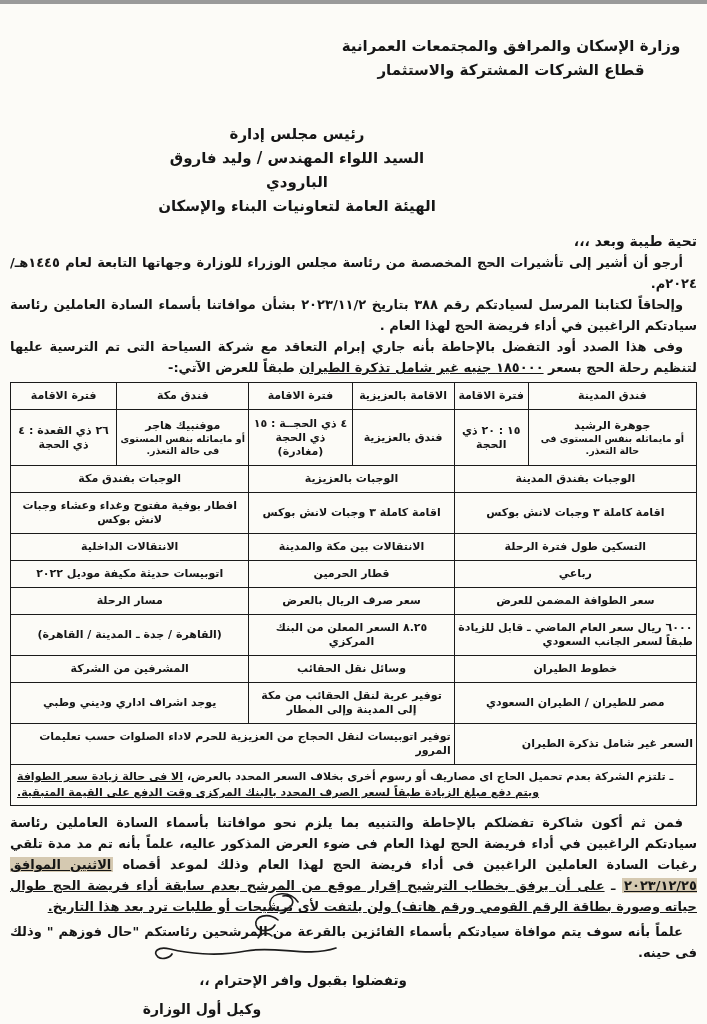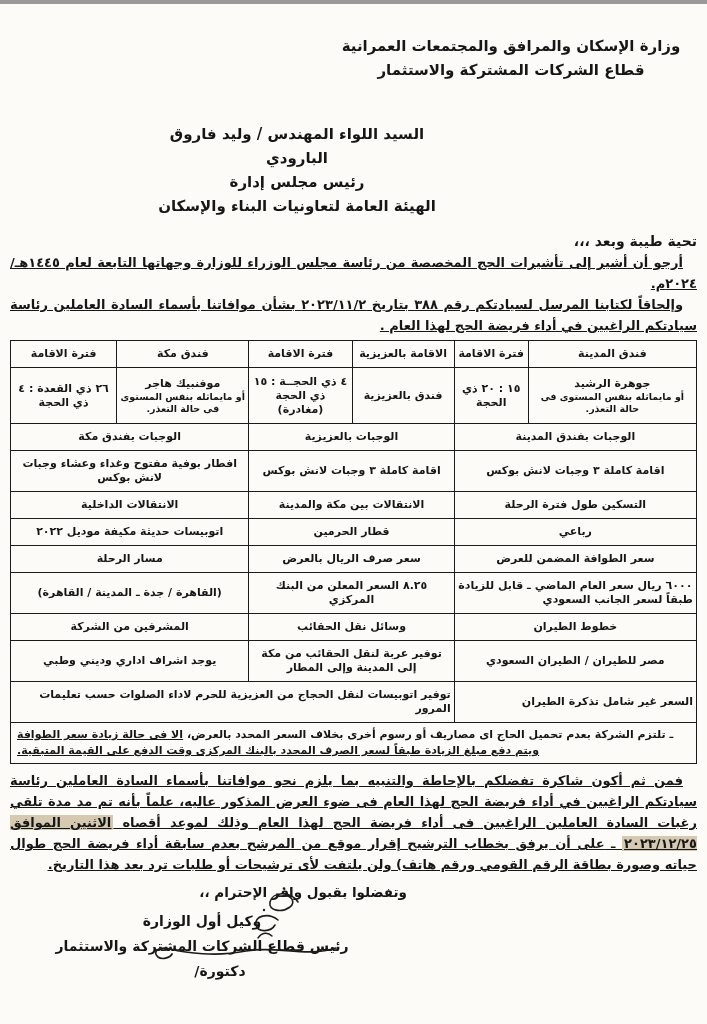--- a/index.html
+++ b/index.html
@@ -10,21 +10,21 @@
     font-family:"DejaVu Sans", sans-serif; font-weight:bold;
     padding:30px 10px 0 10px;
   }
   
   .letterhead { width:372px; margin-left:auto; margin-right:0; text-align:center;
     font-size:15px; line-height:24px; }
   
   .addressee { width:300px; margin:40px 250px 0 auto; text-align:center;
     font-size:15px; line-height:24px; }
   .greeting { margin-top:12px; font-size:14px; line-height:22px; }
-  .para { font-size:13px; line-height:21px; text-align:justify;text-decoration:underline; }
+  .para { font-size:13px; line-height:21px; text-align:justify; }
   .para.indent { text-indent:14px; }
   .u { text-decoration:underline; }
   .hl { background:#d5c9b1; text-decoration:underline; padding:0 2px; }
   
   table.offer { width:100%; border-collapse:collapse; margin-top:4px; table-layout:fixed; }
   .offer td { border:1px solid #1b1b1b; font-size:11px; line-height:14px;
     padding:6px 3px; text-align:center; vertical-align:middle; font-weight:bold; }
   .offer .alt { display:block; font-size:9.5px; line-height:12px; }
   .offer .tall { height:56px; }
   .offer td.right { text-align:right; }
@@ -43,29 +43,30 @@
 <body>
 
 <div class="page">
 
   <div class="letterhead">
     <div>وزارة الإسكان والمرافق والمجتمعات العمرانية</div>
     <div>قطاع الشركات المشتركة والاستثمار</div>
   </div>
 
   <div class="addressee">
+    <div>رئيس مجلس إدارة</div>
     <div>السيد اللواء المهندس / وليد فاروق البارودي</div>
-    <div>رئيس مجلس إدارة</div>
     <div>الهيئة العامة لتعاونيات البناء والإسكان</div>
   </div>
 
   <div class="greeting">تحية طيبة وبعد ،،،</div>
 
   <p class="para indent">أرجو أن أشير إلى تأشيرات الحج المخصصة من رئاسة مجلس الوزراء للوزارة وجهاتها التابعة لعام ١٤٤٥هـ/ ٢٠٢٤م.</p>
   <p class="para indent">وإلحاقاً لكتابنا المرسل لسيادتكم رقم ٣٨٨ بتاريخ ٢٠٢٣/١١/٢ بشأن موافاتنا بأسماء السادة العاملين رئاسة سيادتكم الراغبين في أداء فريضة الحج لهذا العام .</p>
+  <p class="para indent"><span>وفى هذا الصدد أود التفضل بالإحاطة بأنه جاري إبرام التعاقد مع شركة السياحة التى تم الترسية عليها لتنظيم رحلة الحج بسعر </span><span class="u">١٨٥٠٠٠ جنيه غير شامل تذكرة الطيران</span><span> طبقاً للعرض الآتي:-</span></p>
 
   <table class="offer">
     <colgroup>
       <col style="width:168px">
         <col style="width:74px">
         <col style="width:102px">
       <col style="width:103px">
         <col style="width:132px">
         <col style="width:106px">
     </colgroup>
@@ -140,20 +141,21 @@
       <td colspan="4" class="right">توفير اتوبيسات لنقل الحجاج من العزيزية للحرم لاداء الصلوات حسب تعليمات المرور</td>
     </tr>
     <tr>
       <td colspan="6" class="note"><span>ـ  تلتزم الشركة بعدم تحميل الحاج اى مصاريف أو رسوم أخرى بخلاف السعر المحدد بالعرض، </span><span class="u">الا فى حالة زيادة سعر الطوافة ويتم دفع مبلغ الزيادة طبقاً لسعر الصرف المحدد بالبنك المركزى وقت الدفع على القيمة المتبقية.</span></td>
     </tr>
   </tbody>
     </table>
 
   <p class="para indent mt6"><span>فمن ثم أكون شاكرة تفضلكم بالإحاطة والتنبيه بما يلزم نحو موافاتنا بأسماء السادة العاملين رئاسة سيادتكم الراغبين في أداء فريضة الحج لهذا العام فى ضوء العرض المذكور عاليه، علماً بأنه تم مد مدة تلقي رغبات السادة العاملين الراغبين فى أداء فريضة الحج لهذا العام وذلك لموعد أقصاه </span><span class="hl">الاثنين الموافق ٢٠٢٣/١٢/٢٥</span><span> ـ </span><span class="u">على أن يرفق بخطاب الترشيح إقرار موقع من المرشح بعدم سابقة أداء فريضة الحج طوال حياته وصورة بطاقة الرقم القومي ورقم هاتف) ولن يلتفت لأى ترشيحات أو طلبات ترد بعد هذا التاريخ.</span></p>
 
+  <p class="para indent mt4">علماً بأنه سوف يتم موافاة سيادتكم بأسماء الفائزين بالقرعة من المرشحين رئاستكم "حال فوزهم " وذلك فى حينه.</p>
 
   <div class="salutation">وتفضلوا بقبول وافر الإحترام ،،</div>
 
   <div class="sigblock">
     <div>وكيل أول الوزارة</div>
     <div>رئيس قطاع الشركات المشتركة والاستثمار</div>
     <div class="sig-line4">دكتورة/</div>
 
   </div>
 

